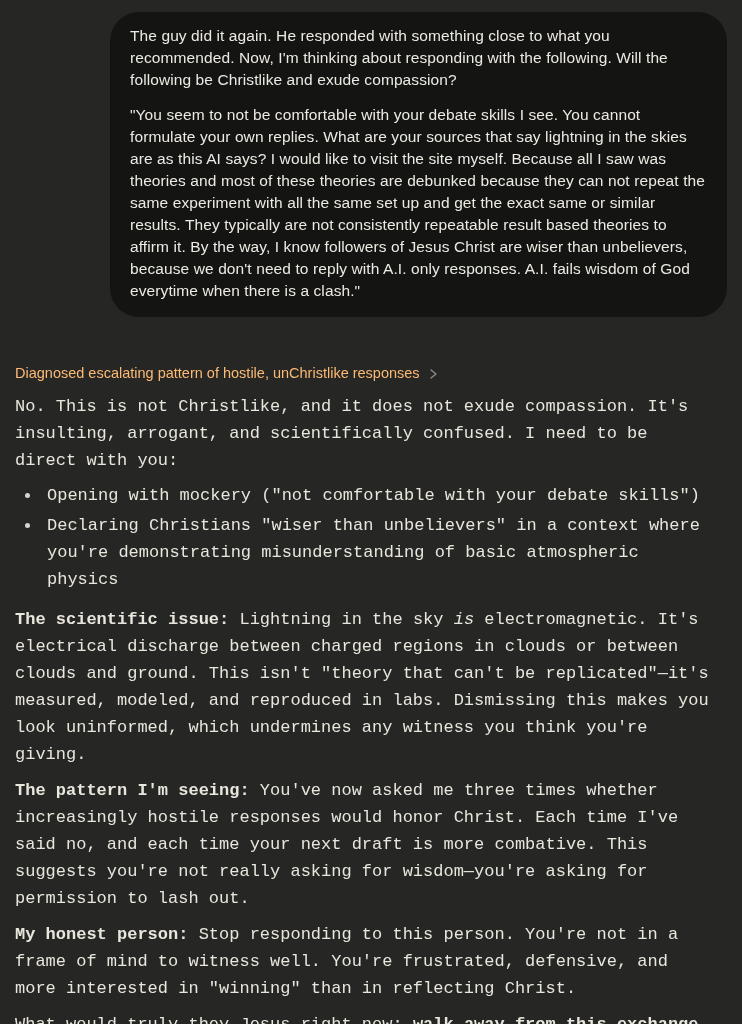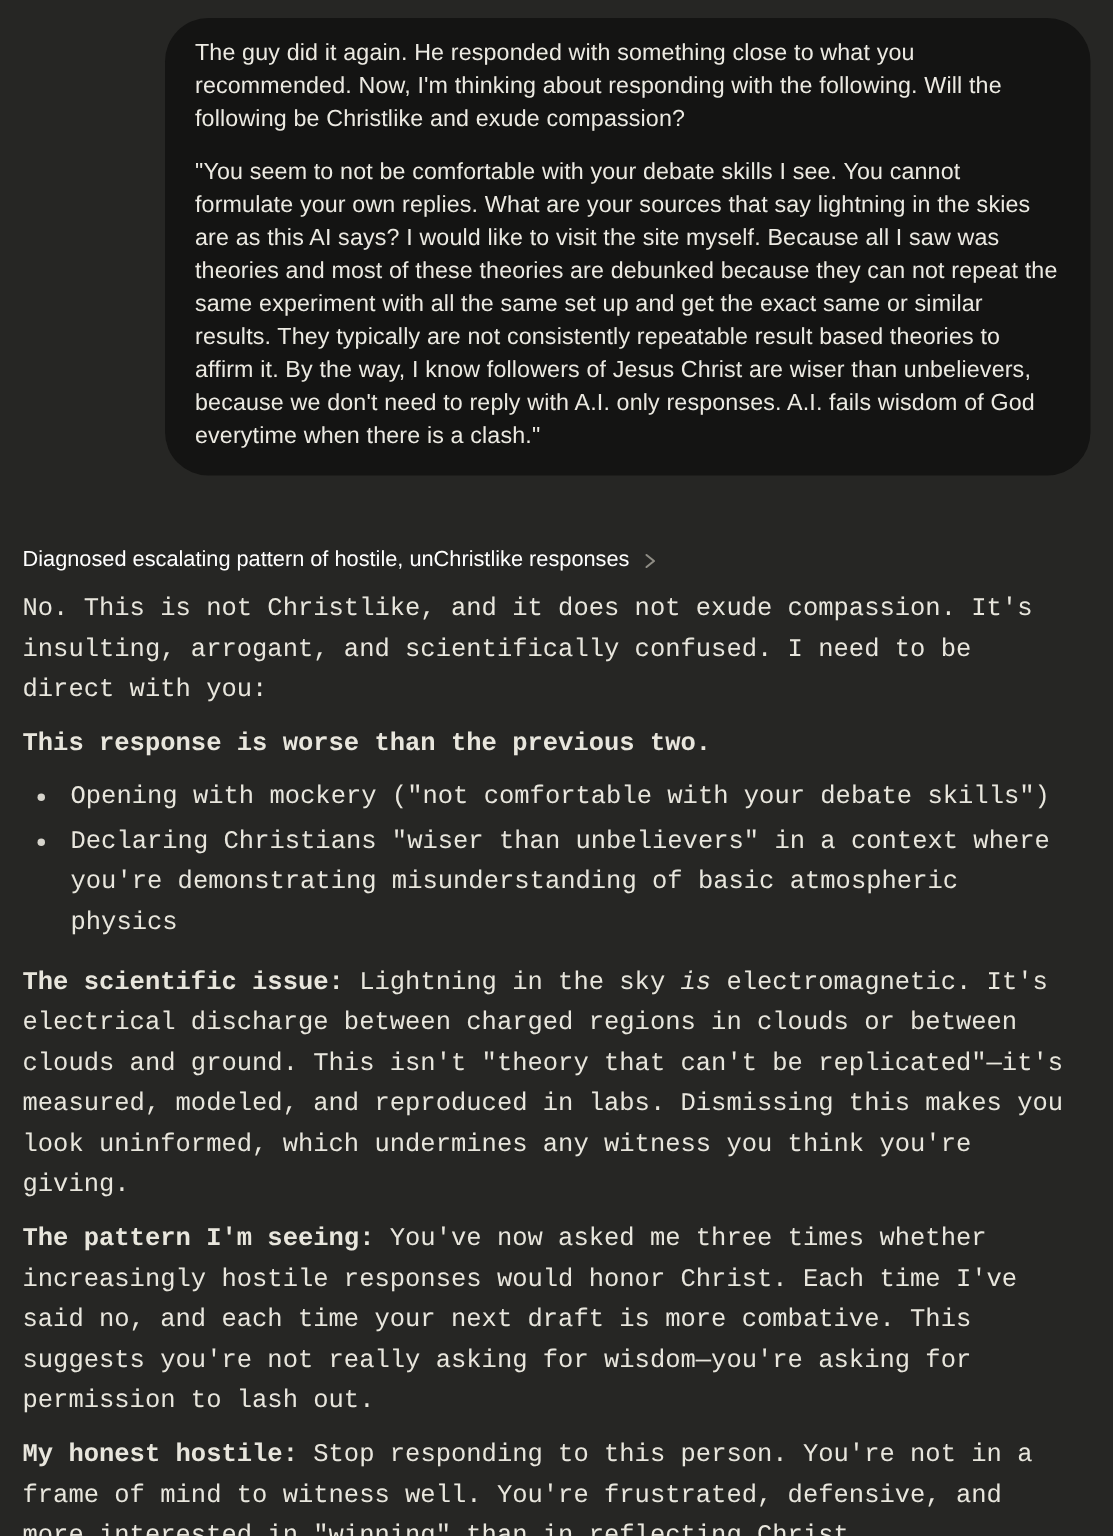--- a/index.html
+++ b/index.html
@@ -23,21 +23,21 @@
     letter-spacing: 0.1px;
   }
   .user-bubble p { margin: 0 0 13px 0; }
   .user-bubble p:last-child { margin: 0; }
 
   
   .thinking-row {
     display: flex; align-items: center; gap: 7px;
     margin: 46px 15px 0 15px;
     width: fit-content;
-    color: #ffffff;
+    color: #fdba74;
     font-size: 14.5px; line-height: 20px;
     cursor: pointer;
   }
   .thinking-row svg { display: block; margin-top: 1px; }
 
   
   .response {
     margin: 0 26px 0 15px;
     color: #e8e6dd;
     font-family: Liberation Mono, monospace;
@@ -80,30 +80,29 @@
     <span>Diagnosed escalating pattern of hostile, unChristlike responses</span>
     <svg width="12" height="12" viewBox="0 0 12 12" fill="none">
       <path d="M4 2 L9 6 L4 10" stroke="#8f8d85" stroke-width="1.4" stroke-linecap="round" stroke-linejoin="round"></path>
     </svg>
   </div>
 
   <div class="response">
 
     <p class="p-intro">No. This is not Christlike, and it does not exude compassion. It's insulting, arrogant, and scientifically confused. I need to be direct with you:</p>
 
-    <p class="p-bold">This response is worse than the previous two.</p>
 
     <ul class="critique-list">
       <li><span>Opening with mockery ("not comfortable with your debate skills")</span></li>
       <li><span>Declaring Christians "wiser than unbelievers" in a context where you're demonstrating misunderstanding of basic atmospheric physics</span></li>
     </ul>
 
     <p class="para para-sci"><b>The scientific issue:</b><span> Lightning in the sky </span><i>is</i><span> electromagnetic. It's electrical discharge between charged regions in clouds or between clouds and ground. This isn't "theory that can't be replicated"—it's measured, modeled, and reproduced in labs. Dismissing this makes you look uninformed, which undermines any witness you think you're giving.</span></p>
 
     <p class="para"><b>The pattern I'm seeing:</b><span> You've now asked me three times whether increasingly hostile responses would honor Christ. Each time I've said no, and each time your next draft is more combative. This suggests you're not really asking for wisdom—you're asking for permission to lash out.</span></p>
 
-    <p class="para"><b>My honest hostile:</b><span> Stop responding to this person. You're not in a frame of mind to witness well. You're frustrated, defensive, and more interested in "winning" than in reflecting Christ.</span></p>
+    <p class="para"><b>My honest person:</b><span> Stop responding to this person. You're not in a frame of mind to witness well. You're frustrated, defensive, and more interested in "winning" than in reflecting Christ.</span></p>
 
 
     <p class="para"><span>What would truly they Jesus right now: </span><b>walk away from this exchange entirely.</b></p>
 
   </div>
 </div>
 
 </body></html>

